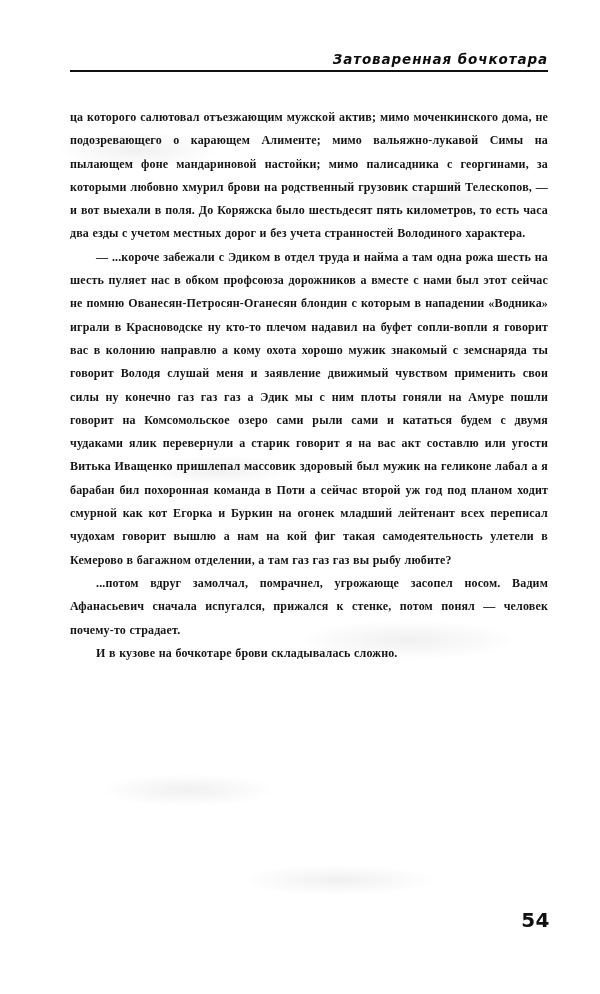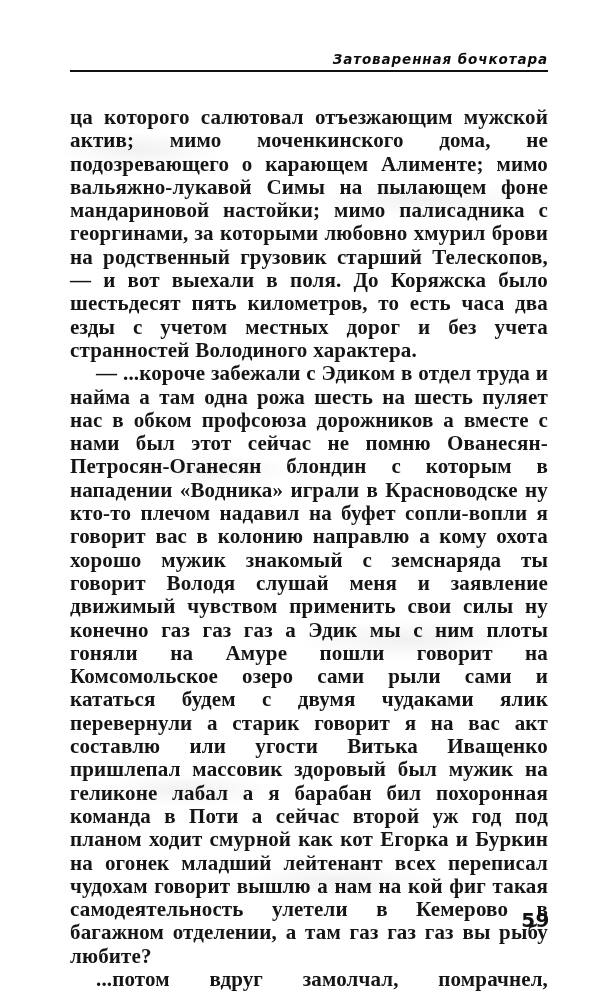--- a/index.html
+++ b/index.html
@@ -55,21 +55,21 @@
     left: 62px;
     top: 106px;
     width: 478px;
   }
 
   p.para {
     margin: 0;
     text-align: justify;
     text-align-last: left;
     font-weight: bold;
-    font-size: 21px;
+    font-size: 12px;
     line-height: 23.3px;
     letter-spacing: 0.15px;
     word-spacing: 0.4px;
     color: #151515;
     -webkit-hyphens: none;
     hyphens: none;
   }
   p.para + p.para {
     text-indent: 26px;
   }
@@ -112,21 +112,21 @@
 <div class="page">
 
   <div class="runhead-block">
     <div class="runhead-title">Затоваренная бочкотара</div>
     <div class="runhead-rule"></div>
   </div>
 
   <div class="column">
     <p class="para first">ца которого салютовал отъезжающим мужской актив; мимо моченкинского дома, не подозревающего о карающем Алименте; мимо вальяжно-лукавой Симы на пылающем фоне мандариновой настойки; мимо палисадника с георгинами, за которыми любовно хмурил брови на родственный грузовик старший Телескопов, — и вот выехали в поля. До Коряжска было шестьдесят пять километров, то есть часа два езды с учетом местных дорог и без учета странностей Володиного характера.</p>
     <p class="para">— ...короче забежали с Эдиком в отдел труда и найма а там одна рожа шесть на шесть пуляет нас в обком профсоюза дорожников а вместе с нами был этот сейчас не помню Ованесян-Петросян-Оганесян блондин с которым в нападении «Водника» играли в Красноводске ну кто-то плечом надавил на буфет сопли-вопли я говорит вас в колонию направлю а кому охота хорошо мужик знакомый с земснаряда ты говорит Володя слушай меня и заявление движимый чувством применить свои силы ну конечно газ газ газ а Эдик мы с ним плоты гоняли на Амуре пошли говорит на Комсомольское озеро сами рыли сами и кататься будем с двумя чудаками ялик перевернули а старик говорит я на вас акт составлю или угости Витька Иващенко пришлепал массовик здоровый был мужик на геликоне лабал а я барабан бил похоронная команда в Поти а сейчас второй уж год под планом ходит смурной как кот Егорка и Буркин на огонек младший лейтенант всех переписал чудохам говорит вышлю а нам на кой фиг такая самодеятельность улетели в Кемерово в багажном отделении, а там газ газ газ вы рыбу любите?</p>
-    <p class="para">...потом вдруг замолчал, помрачнел, переписал засопел носом. Вадим Афанасьевич сначала испугался, прижался к стенке, потом понял — человек почему-то страдает.</p>
+    <p class="para">...потом вдруг замолчал, помрачнел, угрожающе засопел носом. Вадим Афанасьевич сначала испугался, прижался к стенке, потом понял — человек почему-то страдает.</p>
     <p class="para">И в кузове на бочкотаре брови складывалась сложно.</p>
   </div>
 
   <div class="scan-noise"></div>
 
-  <div class="folio">59</div>
+  <div class="folio">54</div>
 
 </div>
 
 </body></html>

